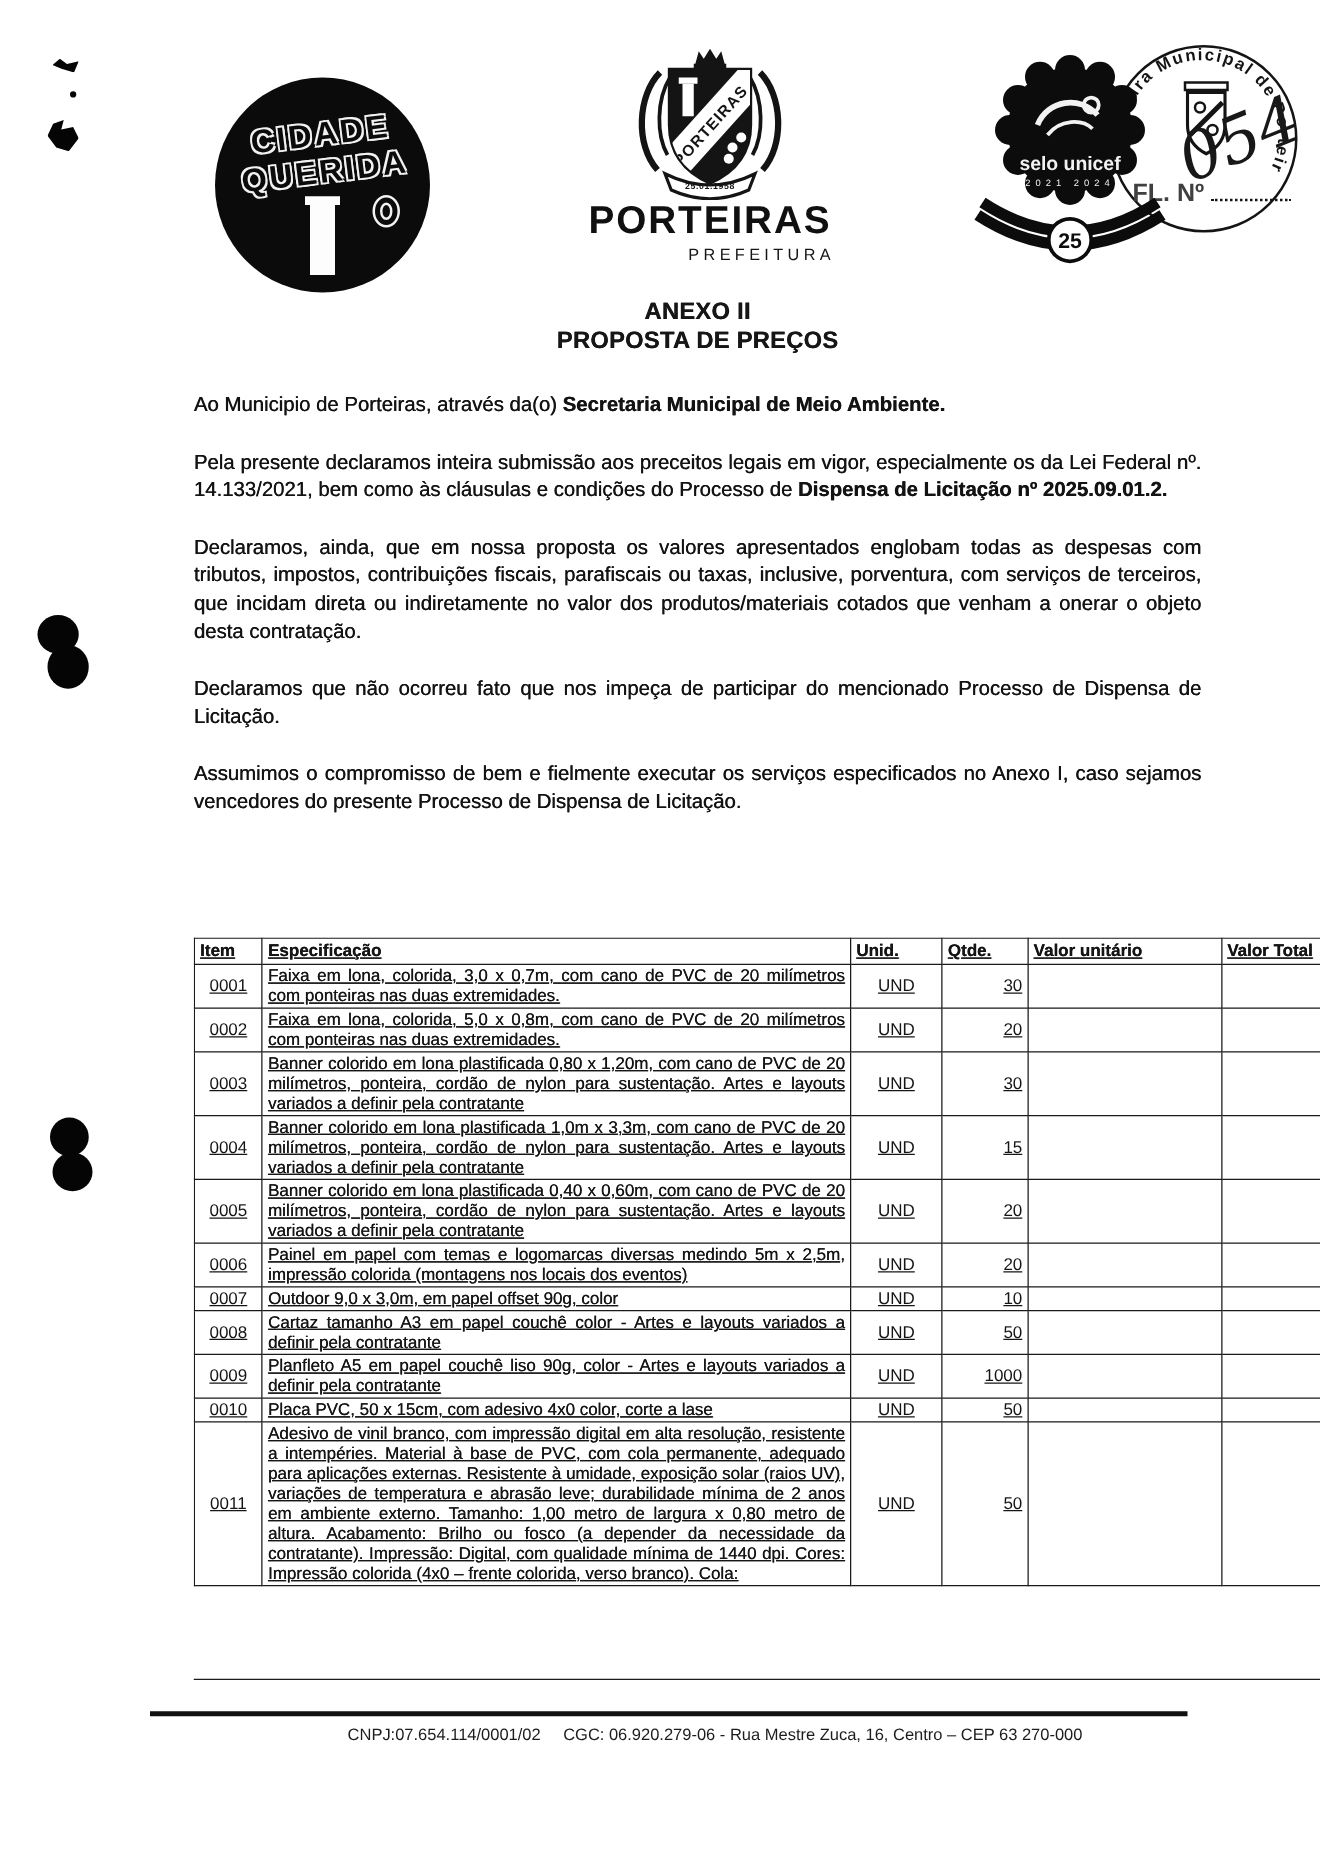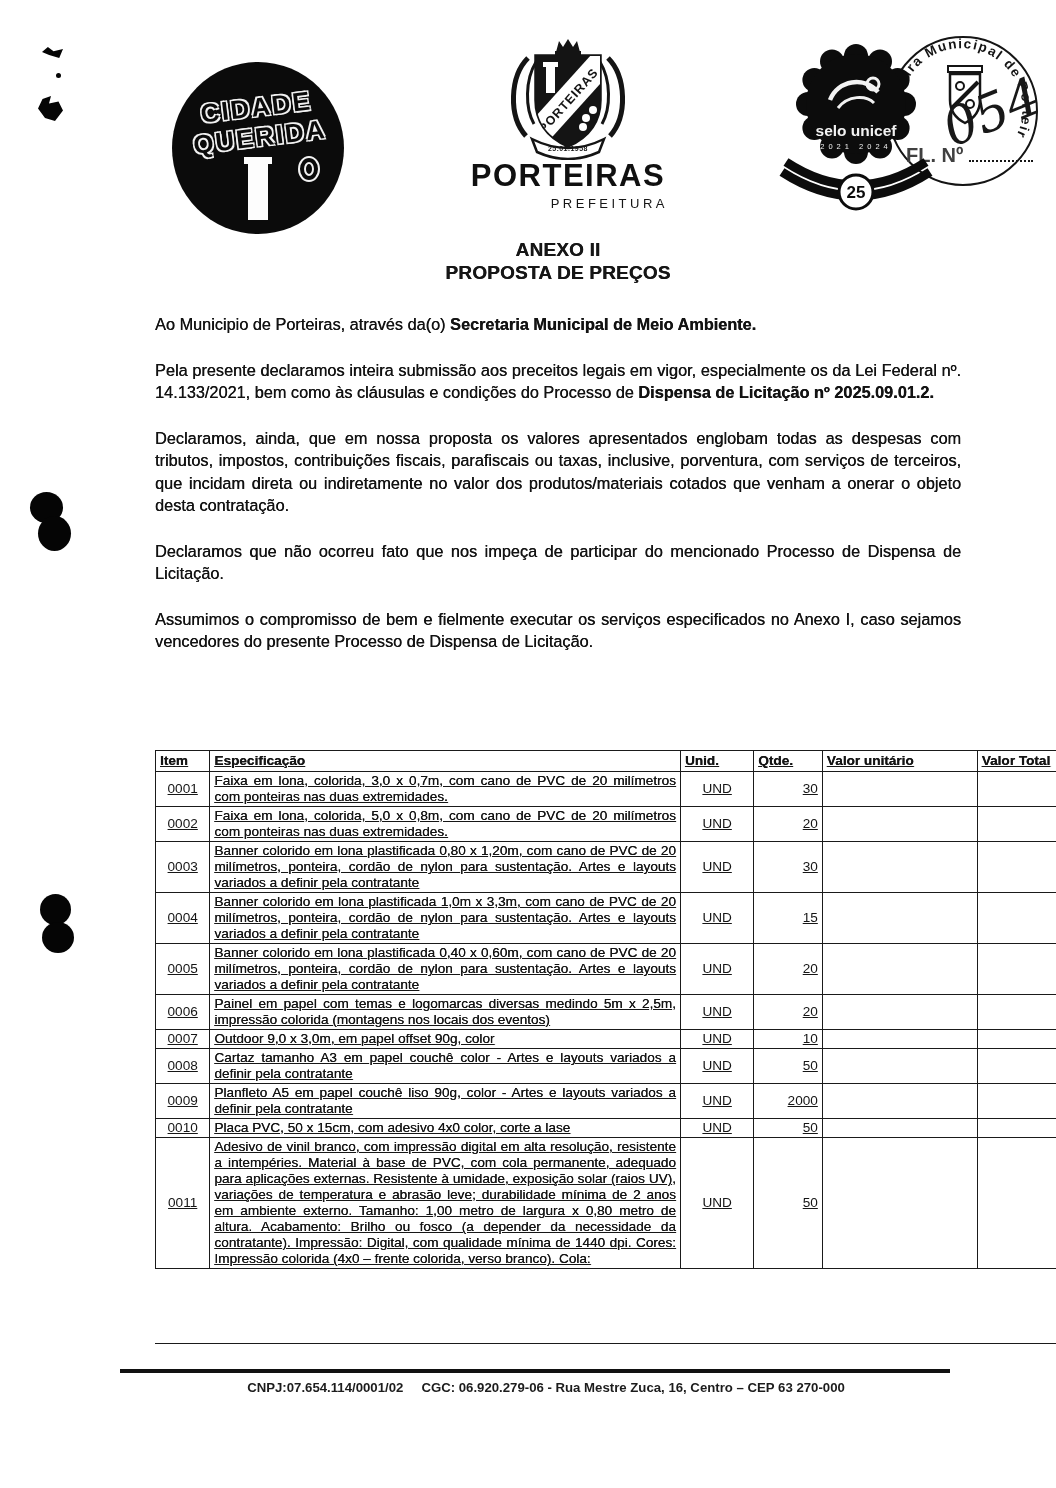--- a/index.html
+++ b/index.html
@@ -84,22 +84,22 @@
   th.c-item { text-align:center; }
   th.c-qt, th.c-vu, th.c-vt { text-align:right; padding-right:8px; }
   td.item { text-align:center; vertical-align:top; padding-top:2px; }
   td.spec { text-align:justify; text-shadow:.15px 0 0 currentColor; }
   td.unid { text-align:center; }
   td.qt { text-align:right; padding-right:12px; }
 
   
   .footer-rule { position:absolute; top:1369px; left:120px; width:830px; height:3.5px;
     background:#111; }
-  .footer { position:absolute; top:1375px; left:118px; width:856px; text-align:center;
-    font-size:13.2px; font-weight:700; line-height:25px; color:#1c1c1c; }
+  .footer { position:absolute; top:1375px; left:144px; width:856px; text-align:center;
+    font-size:13.2px; font-weight:400; line-height:25px; color:#1c1c1c; }
   .footer .gap { display:inline-block; width:18px; }
 </style>
 </head>
 <body>
 
 <div class="page">
 
   <div class="speck speck1"></div>
   <div class="speck speck2"></div>
   <div class="speck speck3"></div>
@@ -293,21 +293,21 @@
           <td class="spec">Cartaz  tamanho A3 em papel couchê color - Artes e layouts variados a definir pela contratante</td>
           <td class="unid">UND</td>
           <td class="qt">50</td>
           <td></td>
           <td></td>
         </tr>
         <tr>
           <td class="item">0009</td>
           <td class="spec">Planfleto A5 em papel couchê liso 90g, color - Artes e layouts variados a definir pela contratante</td>
           <td class="unid">UND</td>
-          <td class="qt">2000</td>
+          <td class="qt">1000</td>
           <td></td>
           <td></td>
         </tr>
         <tr>
           <td class="item">0010</td>
           <td class="spec">Placa PVC, 50 x 15cm, com adesivo 4x0 color,  corte a lase</td>
           <td class="unid">UND</td>
           <td class="qt">50</td>
           <td></td>
           <td></td>

